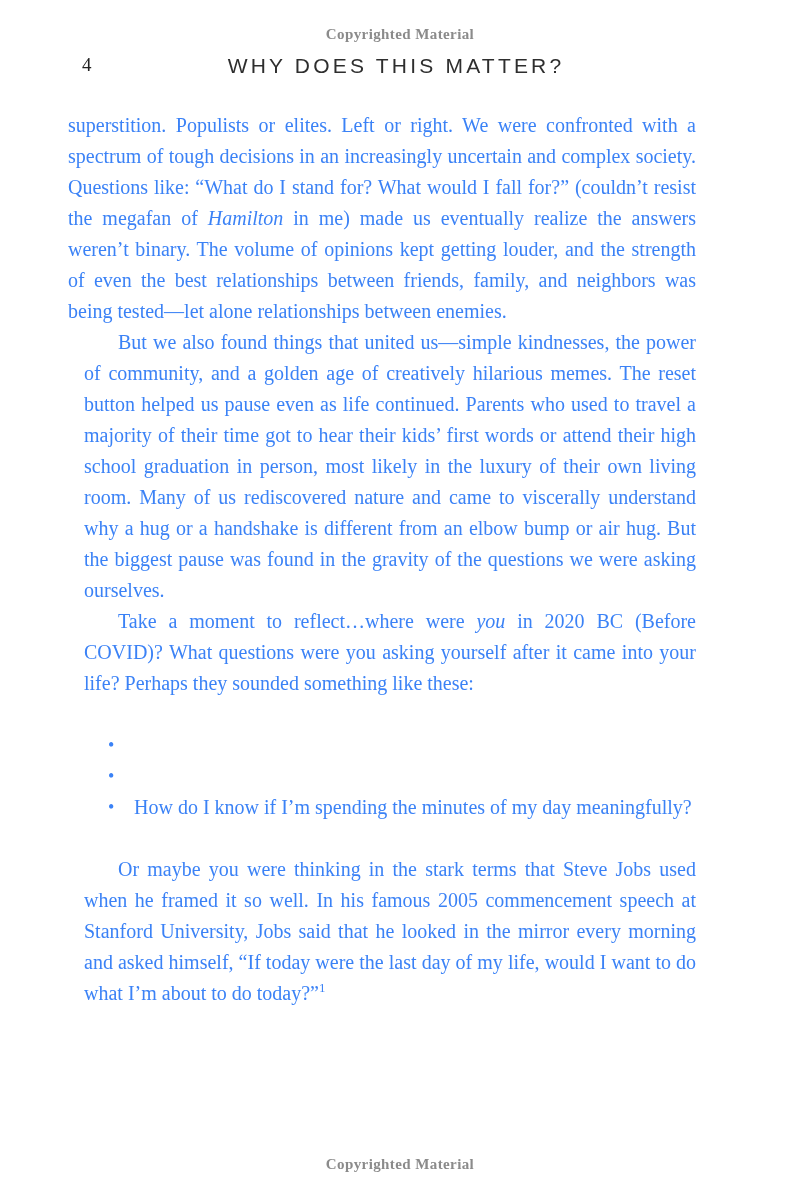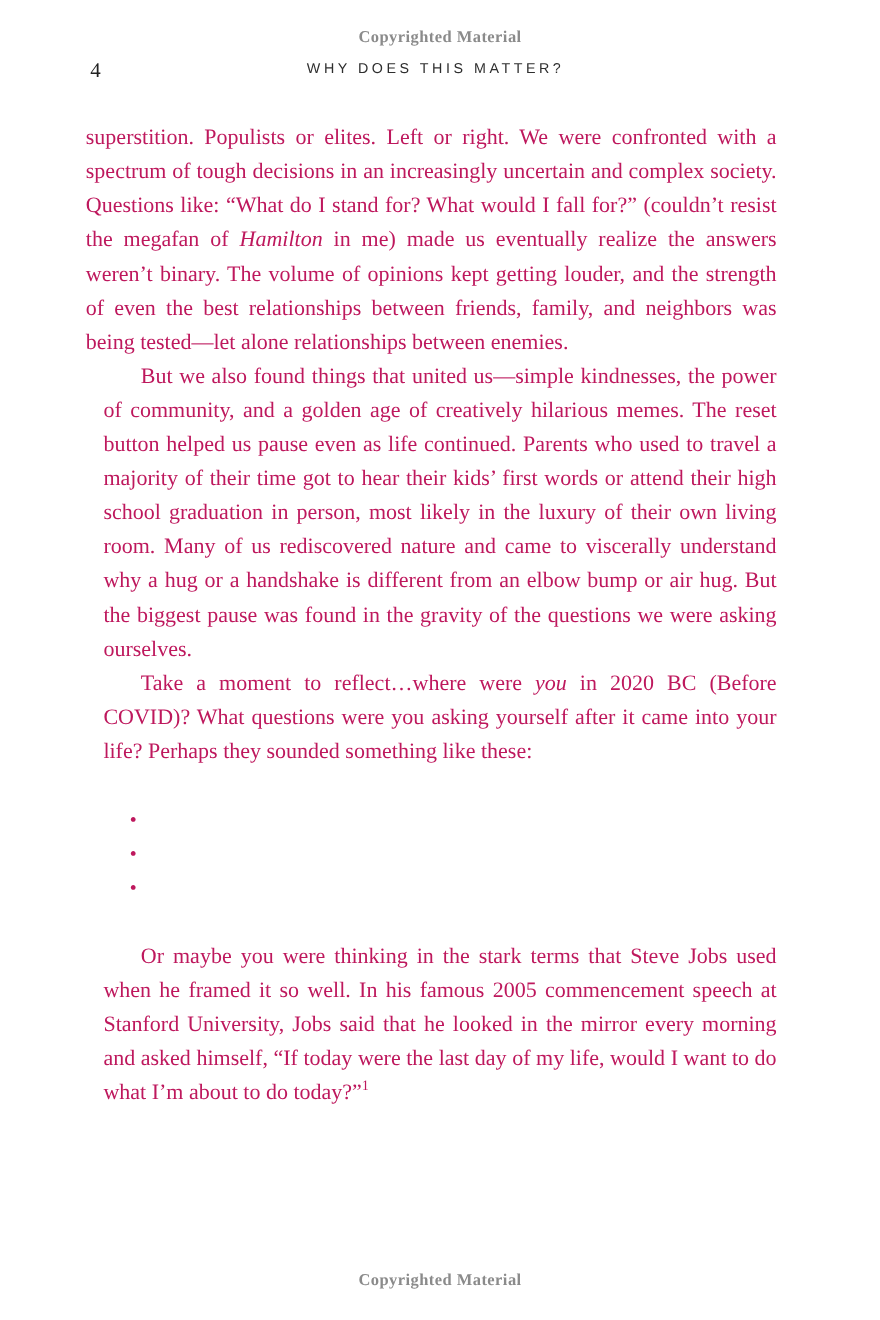--- a/index.html
+++ b/index.html
@@ -41,36 +41,36 @@
     left: 0;
     top: 0;
     font-family: "Liberation Serif", "DejaVu Serif", serif;
     font-size: 19px;
     color: #222222;
   }
   .running-title {
     display: block;
     text-align: center;
     font-family: "Liberation Sans", sans-serif;
-    font-size: 13px;
+    font-size: 21px;
     font-weight: 500;
     letter-spacing: 3.2px;
     color: #2e2e2e;
     white-space: nowrap;
   }
 
   .body-text {
     position: absolute;
     top: 110px;
-    left: 78px;
+    left: 68px;
     width: 628px;
     font-family: "Liberation Serif", "DejaVu Serif", serif;
     font-size: 20px;
     line-height: 31px;
-    color: #be185d;
+    color: #3b82f6;
     text-align: justify;
   }
   .para {
     margin: 0;
     padding: 0;
   }
   .para.indent { text-indent: 34px; margin-left: 16px; }
   .ital { font-style: italic; }
   .fn {
     font-size: 13px;
@@ -121,20 +121,21 @@
 
     <ul class="bullet-list">
       <li>
         <span class="bullet">•</span>
       </li>
       <li>
         <span class="bullet">•</span>
       </li>
       <li>
         <span class="bullet">•</span>
+        <span class="li-text">How do I know if I’m spending the minutes of my day meaningfully?</span>
       </li>
     </ul>
 
     <p class="para indent"><span>Or maybe you were thinking in the stark terms that Steve Jobs used when he framed it so well. In his famous 2005 commencement speech at Stanford University, Jobs said that he looked in the mirror every morning and asked himself, “If today were the last day of my life, would I want to do what I’m about to do today?”</span><sup class="fn">1</sup></p>
 
   </main>
 
   <div class="watermark bottom">Copyrighted Material</div>
 
 </div>

